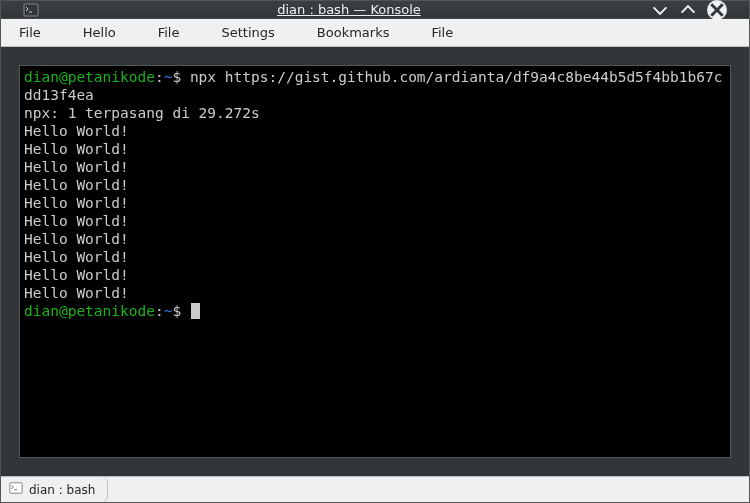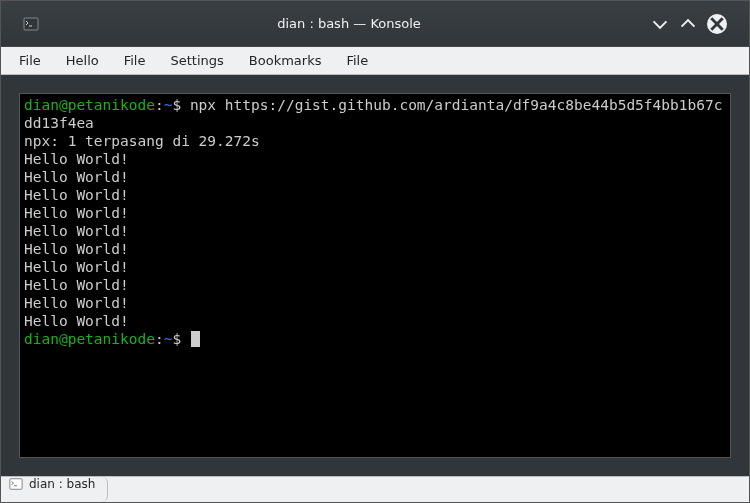--- a/index.html
+++ b/index.html
@@ -12,28 +12,29 @@
   }
   .window {
     width: 100%;
     height: 100%;
     display: flex;
     flex-direction: column;
     background: #31363b;
     border: 1px solid #555;
   }
   .titlebar {
-    height: 46px;
+    height: 18px;
     background: linear-gradient(to bottom, #3a3f44, #31363b);
     display: flex;
     align-items: center;
     color: #eff0f1;
     font-size: 13px;
     padding: 0 22px;
     border-bottom: 1px solid #444;
+    text-decoration: underline;
   }
   .titlebar .app-icon {
     width: 16px; height: 16px;
     display: flex; align-items: center; justify-content: center;
     margin-right: 8px;
   }
   .titlebar .app-icon svg { width:16px; height:16px; }
   .titlebar .title-text {
     flex: 1;
     text-align: center;
@@ -57,21 +58,21 @@
     color: #31363b;
   }
   .titlebar .win-btn svg { stroke: #eff0f1; stroke-width: 1.5; fill:none; }
   .titlebar .win-btn.close svg { stroke: #31363b; stroke-width:2; }
   .menubar {
     height: 28px;
     background: #eff0f1;
     display: flex;
     align-items: center;
     padding: 0 6px;
-    gap: 1px;
+    gap: 18px;
     font-size: 13px;
     color: #232627;
     border-bottom: 1px solid #bcbebf;
   }
   .menubar .menu-item {
     padding: 4px 12px;
     cursor: pointer;
   }
   .terminal {
     flex: 1;
@@ -101,21 +102,21 @@
     height: 26px;
     background: #eff0f1;
     display: flex;
     align-items: stretch;
     border-top: 1px solid #bcbebf;
     font-size: 12px;
     color: #232627;
   }
   .tabbar .tab {
     display: flex;
-    align-items: flex-start;
+    align-items: center;
     gap: 6px;
     padding: 0 12px 0 8px;
     border-right: 1px solid #bcbebf;
     background: #eff0f1;
     cursor: pointer;
     border-radius: 6px;
   }
   .tabbar .tab svg { width:14px; height:14px; }
 </style>
 </head>

